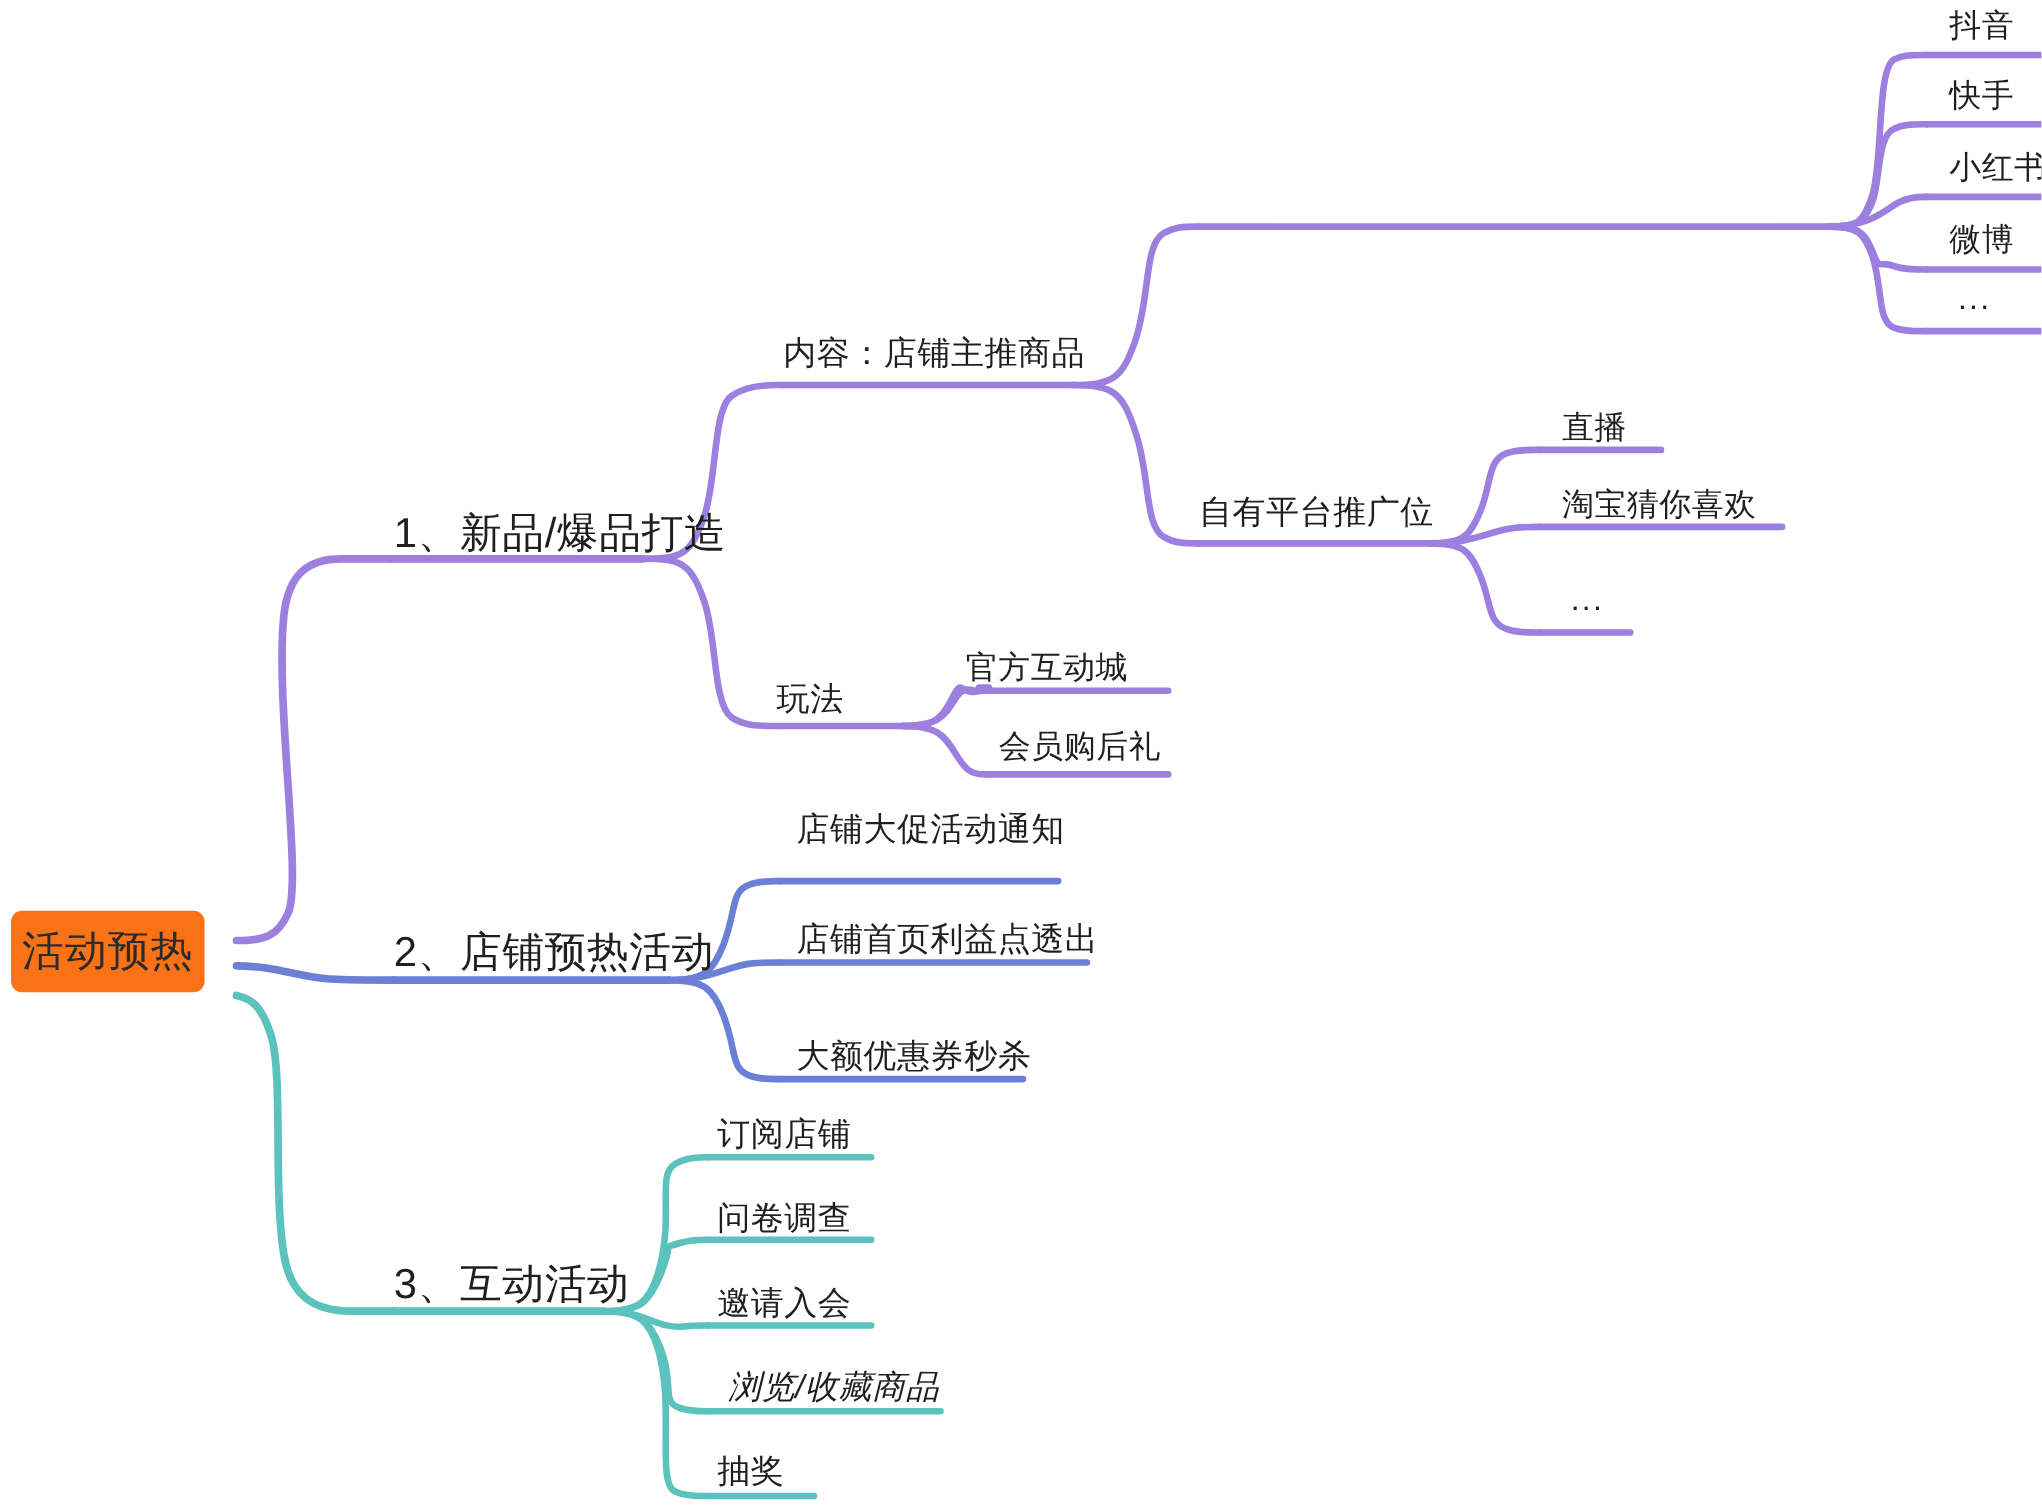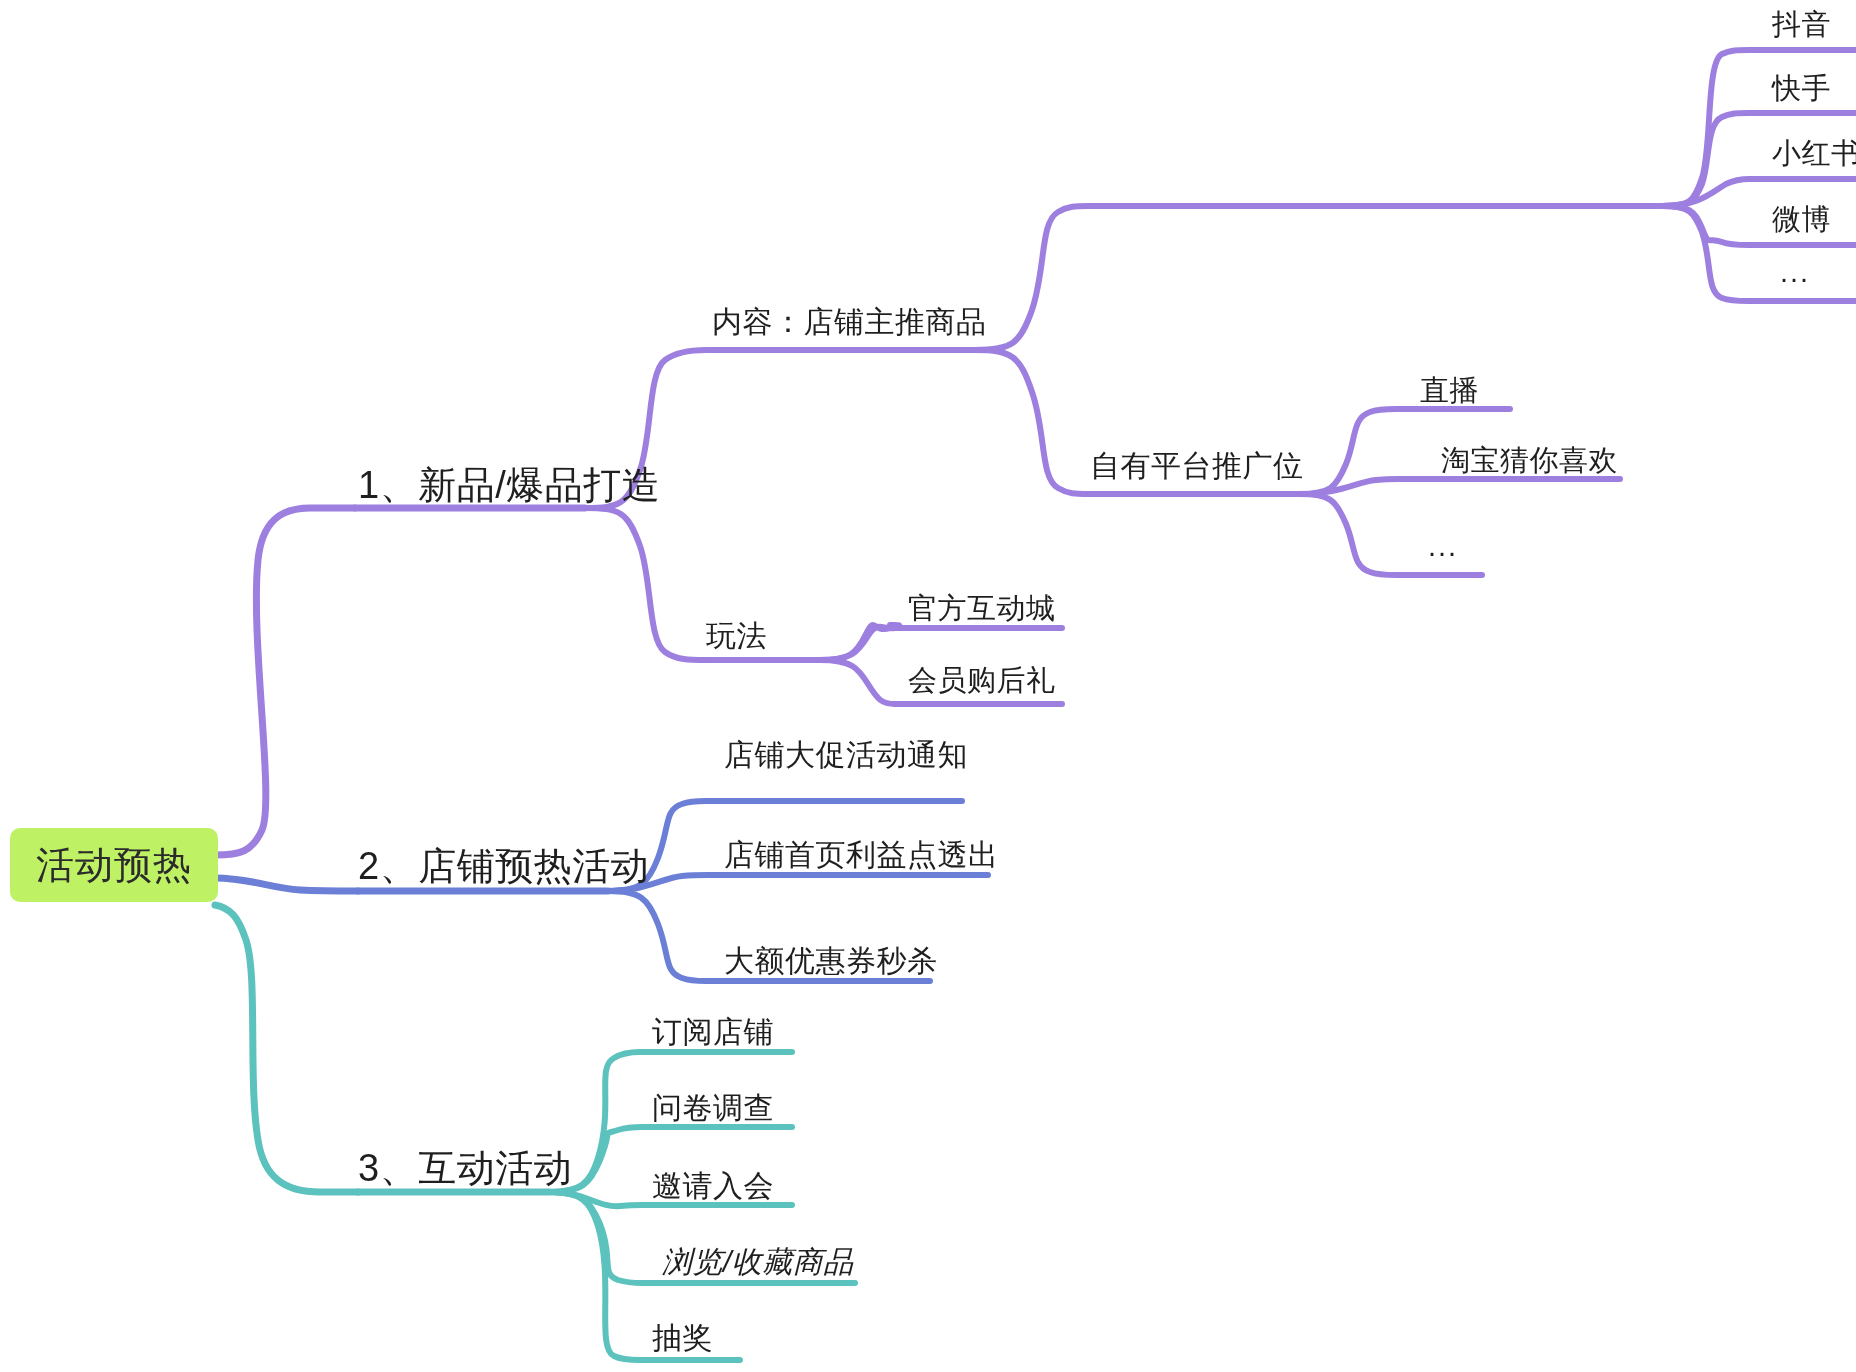--- a/index.html
+++ b/index.html
@@ -22,23 +22,23 @@
     pointer-events:none;
   }
   .node{
     position:absolute;
     white-space:nowrap;
     color:#1f1f1f;
     line-height:1;
     transform:translateY(-50%);
   }
   .node.root{
-    background:#bef264;
+    background:#f97316;
     border-radius:10px;
-    padding:18px 26px;
+    padding:18px 10px;
     font-size:38px;
     color:#2b2b2b;
     letter-spacing:1px;
   }
   .node.lvl1{ font-size:38px; letter-spacing:.5px;}
   .node.lvl2{ font-size:30px; letter-spacing:.5px;}
   .node.lvl3{ font-size:29px; letter-spacing:.5px;}
   .node.dots{ font-size:29px; letter-spacing:2px; }
 </style>
 </head>
@@ -129,26 +129,26 @@
 
   <div class="node lvl3" style="left:1772px;top:24px;">抖音</div>
   <div class="node lvl3" style="left:1772px;top:88px;">快手</div>
   <div class="node lvl3" style="left:1772px;top:153px;">小红书</div>
   <div class="node lvl3" style="left:1772px;top:219px;">微博</div>
   <div class="node dots" style="left:1780px;top:272px;">...</div>
 
   <div class="node lvl2" style="left:1090px;top:466px;">自有平台推广位</div>
 
   <div class="node lvl3" style="left:1420px;top:390px;">直播</div>
-  <div class="node lvl3" style="left:1420px;top:460px;margin-left:21px;">淘宝猜你喜欢</div>
+  <div class="node lvl3" style="left:1420px;top:460px;">淘宝猜你喜欢</div>
   <div class="node dots" style="left:1428px;top:546px;">...</div>
 
   <div class="node lvl2" style="left:706px;top:636px;">玩法</div>
 
-  <div class="node lvl3" style="left:908px;top:608px;">官方互动城</div>
+  <div class="node lvl3" style="left:878px;top:608px;">官方互动城</div>
   <div class="node lvl3" style="left:908px;top:680px;">会员购后礼</div>
 
   <div class="node lvl1" style="left:358px;top:866px;">2、店铺预热活动</div>
 
   <div class="node lvl2" style="left:724px;top:757px;font-family:Liberation Mono, monospace;">店铺大促活动通知</div>
   <div class="node lvl2" style="left:724px;top:855px;">店铺首页利益点透出</div>
   <div class="node lvl2" style="left:724px;top:961px;">大额优惠券秒杀</div>
 
   <div class="node lvl1" style="left:358px;top:1168px;">3、互动活动</div>
 

